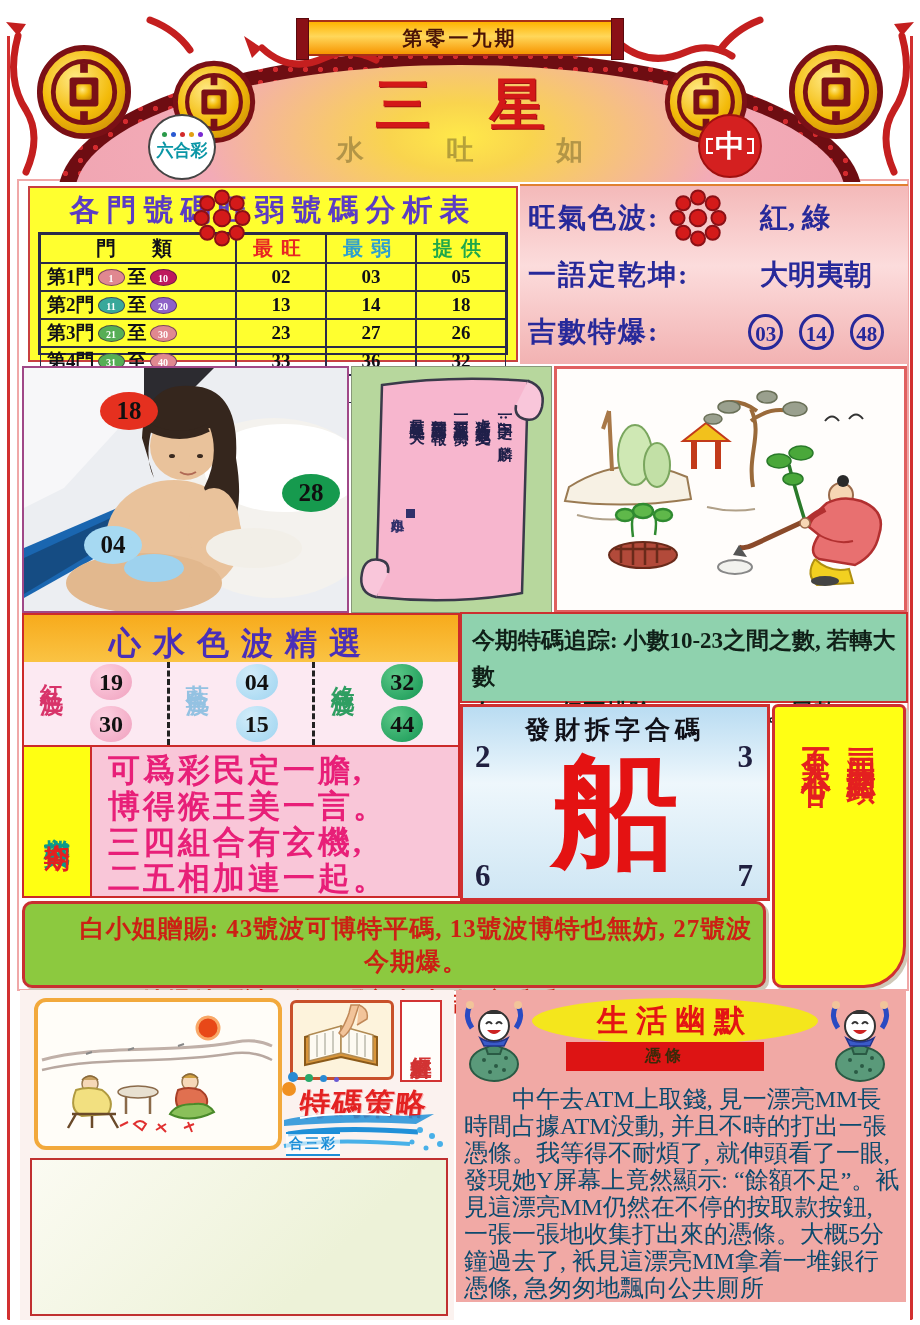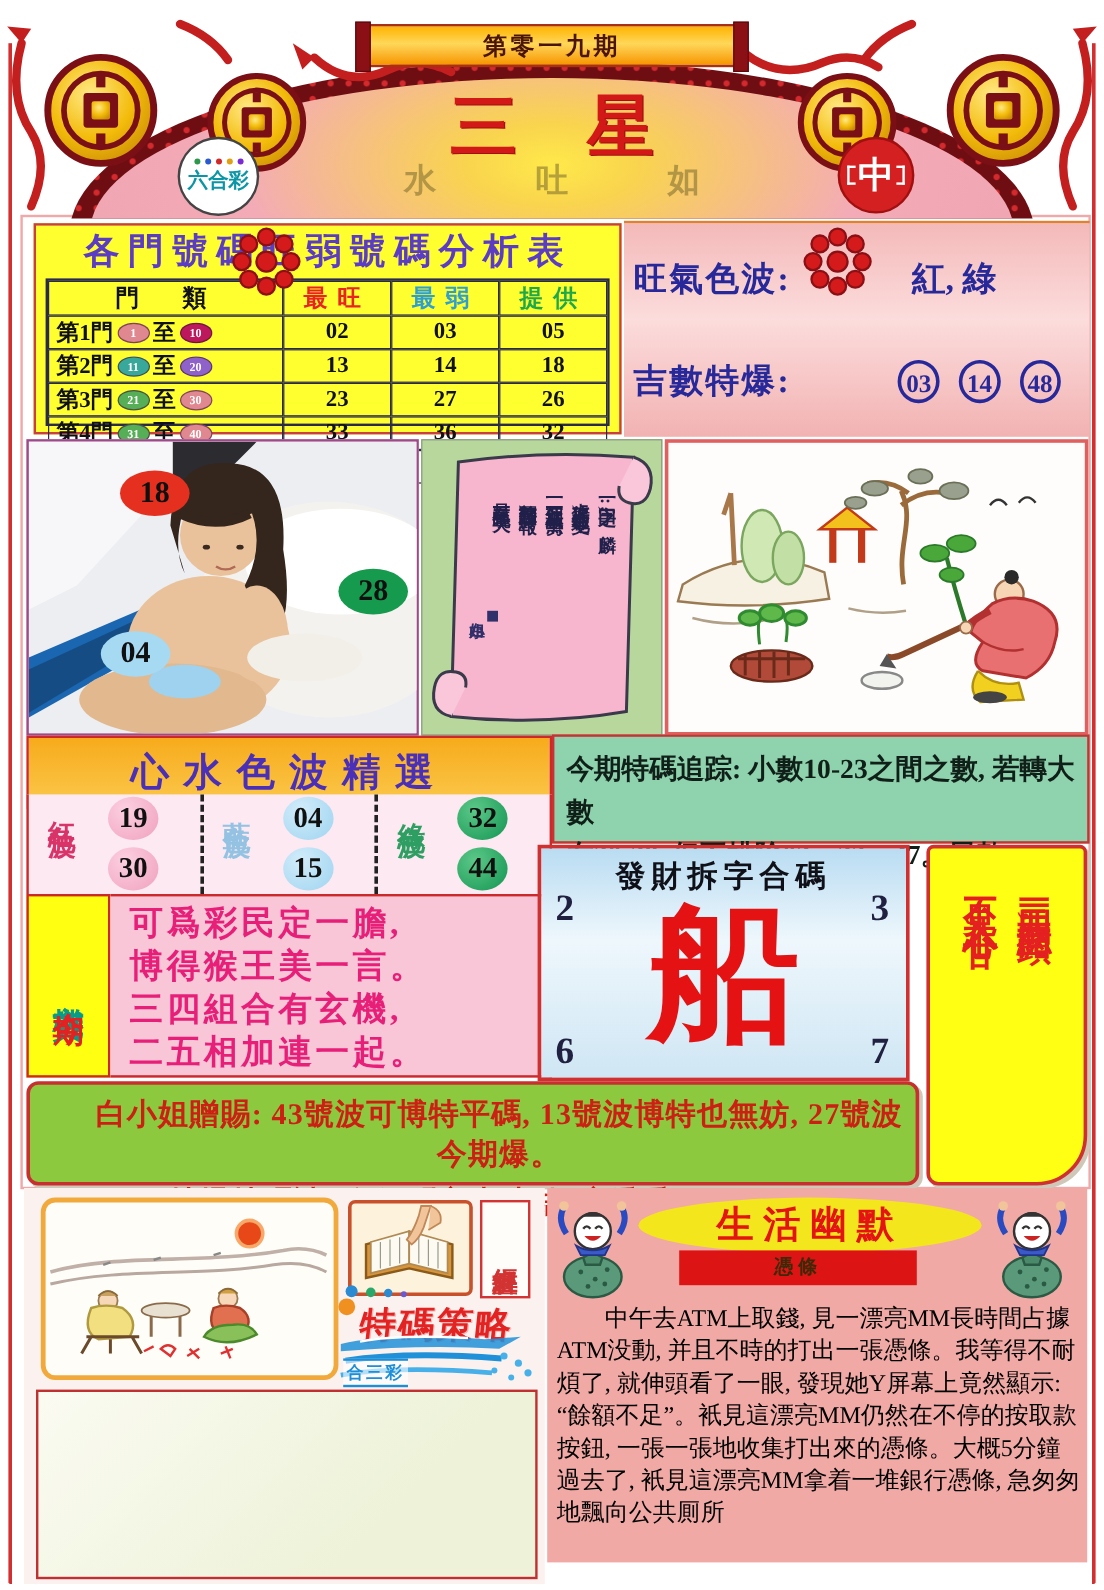--- a/index.html
+++ b/index.html
@@ -109,29 +109,29 @@
   .cw-green .ball{background:radial-gradient(circle at 35% 30%,#5cc888,#139552);}
   .ball.n1{left:66px;top:2px;} .ball.n2{left:66px;top:44px;}
 
   
   .mys-label{position:absolute;left:22px;top:745px;width:70px;height:153px;background:#ffff12;
         border:2px solid #cc2a2a;display:flex;align-items:center;justify-content:center;}
   .mys-label .v{writing-mode:vertical-rl;font-size:26px;font-weight:bold;letter-spacing:2px;}
   .mys-label .a{color:#0a9a8a;} .mys-label .b{color:#e42020;}
   .mys-poem{position:absolute;left:92px;top:745px;width:368px;height:153px;background:#f9c6d8;
         border:2px solid #cc2a2a;border-left:none;padding:5px 0 0 16px;}
-  .mys-poem div{color:#e81f78;font-size:28px;font-weight:bold;line-height:36px;letter-spacing:3px;}
+  .mys-poem div{color:#e81f78;font-size:32px;font-weight:bold;line-height:36px;letter-spacing:3px;}
 
   
   .track{position:absolute;left:460px;top:612px;width:448px;height:91px;background:#8fd2ae;
         border:2px solid #cc3030;padding:9px 8px 0 10px;}
   .track div{color:#102018;font-size:23px;font-weight:bold;line-height:36px;}
 
   
-  .split{position:absolute;left:448px;top:704px;width:310px;height:197px;
+  .split{position:absolute;left:460px;top:704px;width:310px;height:197px;
         background:linear-gradient(180deg,#b9dcf2,#eef7fc 40%,#cfe6f4);border:3px solid #d03030;}
   .split .ttl{position:absolute;left:0;top:6px;width:100%;text-align:center;color:#101018;
         font-size:25px;font-weight:bold;letter-spacing:5px;}
   .split .ch{position:absolute;left:0;top:26px;width:100%;text-align:center;color:#e41212;
         font-size:126px;font-weight:bold;line-height:160px;}
   .split .c{position:absolute;font-size:31px;color:#202040;font-weight:bold;}
   .c.tl{left:12px;top:32px;} .c.tr{right:14px;top:32px;} .c.bl{left:12px;bottom:4px;} .c.br{right:14px;bottom:4px;}
 
   
   .yver{position:absolute;left:772px;top:704px;width:134px;height:284px;background:#ffff14;
@@ -171,21 +171,21 @@
         background:linear-gradient(135deg,#fbfbf2,#edf2d8 70%);}
 
   
   .humor{position:absolute;left:456px;top:990px;width:450px;height:312px;background:#f1a9a5;}
   .h-title{position:absolute;left:76px;top:8px;width:286px;height:46px;background:#f4e61c;
         border-radius:50%;display:flex;align-items:center;justify-content:center;
         color:#e41414;font-size:31px;font-weight:bold;letter-spacing:8px;}
   .h-tag{position:absolute;left:110px;top:52px;width:198px;height:29px;background:#dd1414;
         display:flex;align-items:center;justify-content:center;color:#3a2a08;font-size:16px;
         font-weight:bold;letter-spacing:4px;}
-  .h-body{position:absolute;left:8px;top:96px;width:436px;color:#000000;font-size:20px;
+  .h-body{position:absolute;left:8px;top:96px;width:436px;color:#0c4a6e;font-size:24px;
         line-height:27px;text-indent:2em;}
   .mascot{position:absolute;width:64px;height:86px;}
   .mascot.ml{left:6px;top:8px;} .mascot.mr{left:372px;top:8px;}
 </style>
 </head>
 <body>
 
 <div id="page" data-interactable="false">
 
   <svg width="0" height="0" style="position:absolute" aria-hidden="true">
@@ -346,20 +346,24 @@
       <div data-interactable="false">42</div>
       <div data-interactable="false">45</div>
       <div data-interactable="false">46</div>
     </div>
   </div>
 
   <div class="gold" data-interactable="false">
     <div class="grow" data-interactable="false">
       <span class="lab" data-interactable="false">旺氣色波:</span>
       <span data-interactable="false">紅, 綠</span>
+    </div>
+    <div class="grow" data-interactable="false">
+      <span class="lab" data-interactable="false">一語定乾坤:</span>
+      <span data-interactable="false">大明夷朝</span>
     </div>
     <div class="grow" data-interactable="false">
       <span class="lab" data-interactable="false">吉數特爆:</span>
       <span class="circ" data-interactable="false">03</span>
       <span class="circ" data-interactable="false">14</span>
       <span class="circ" data-interactable="false">48</span>
     </div>
   </div>
 
   <div class="photo" data-interactable="false">

